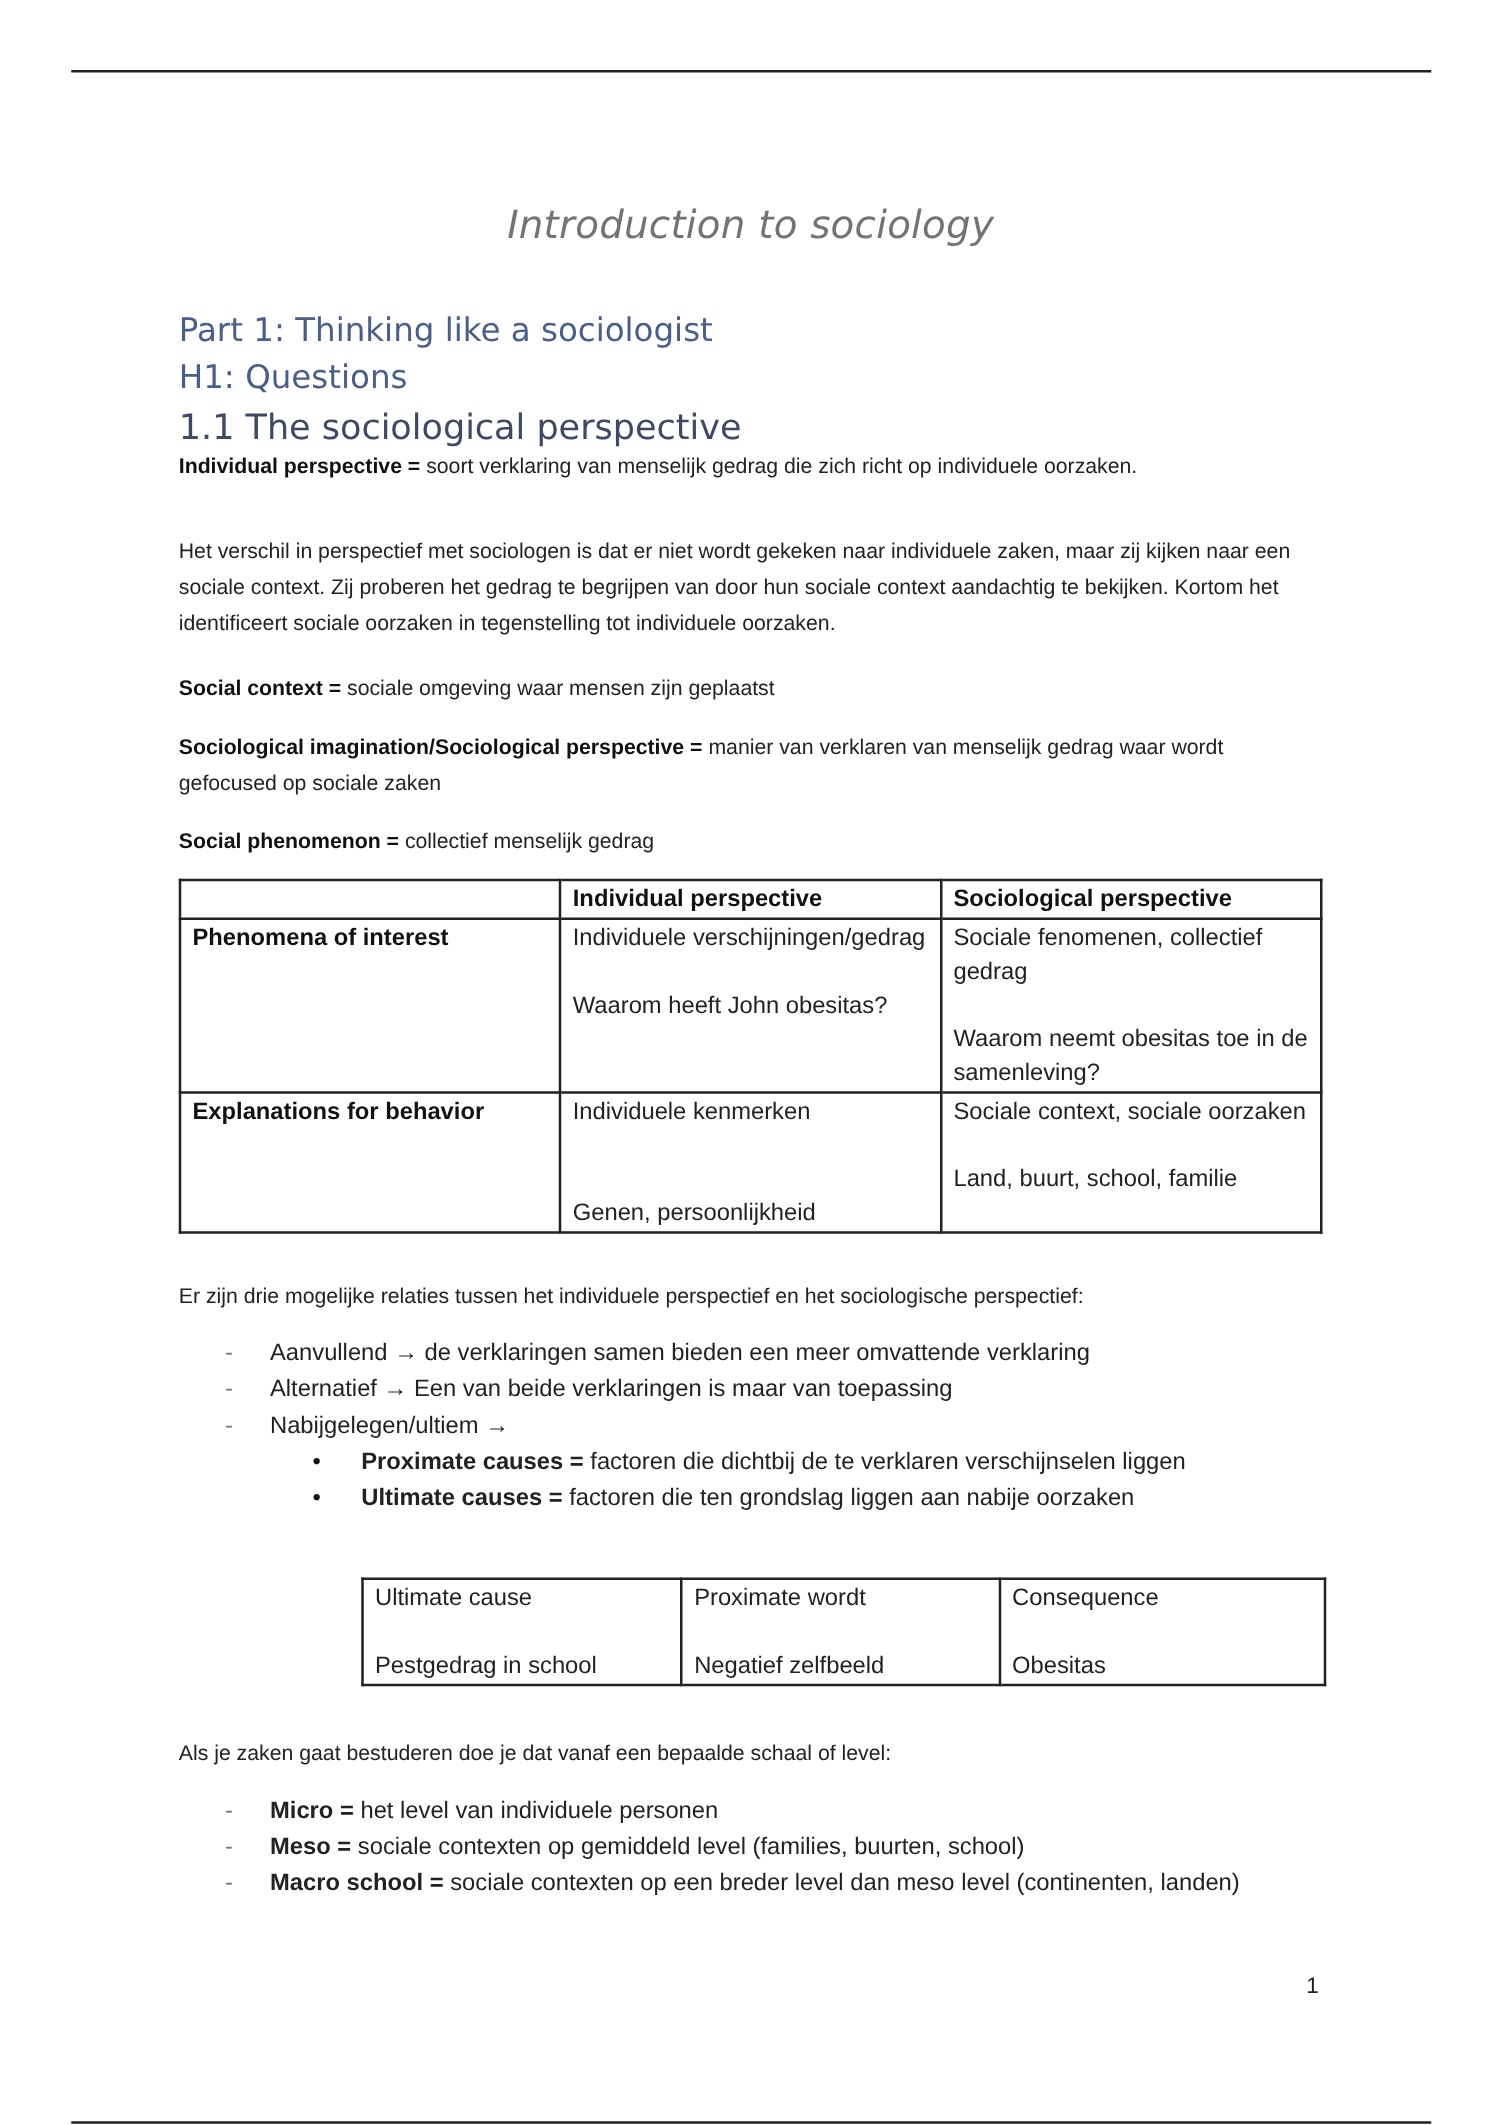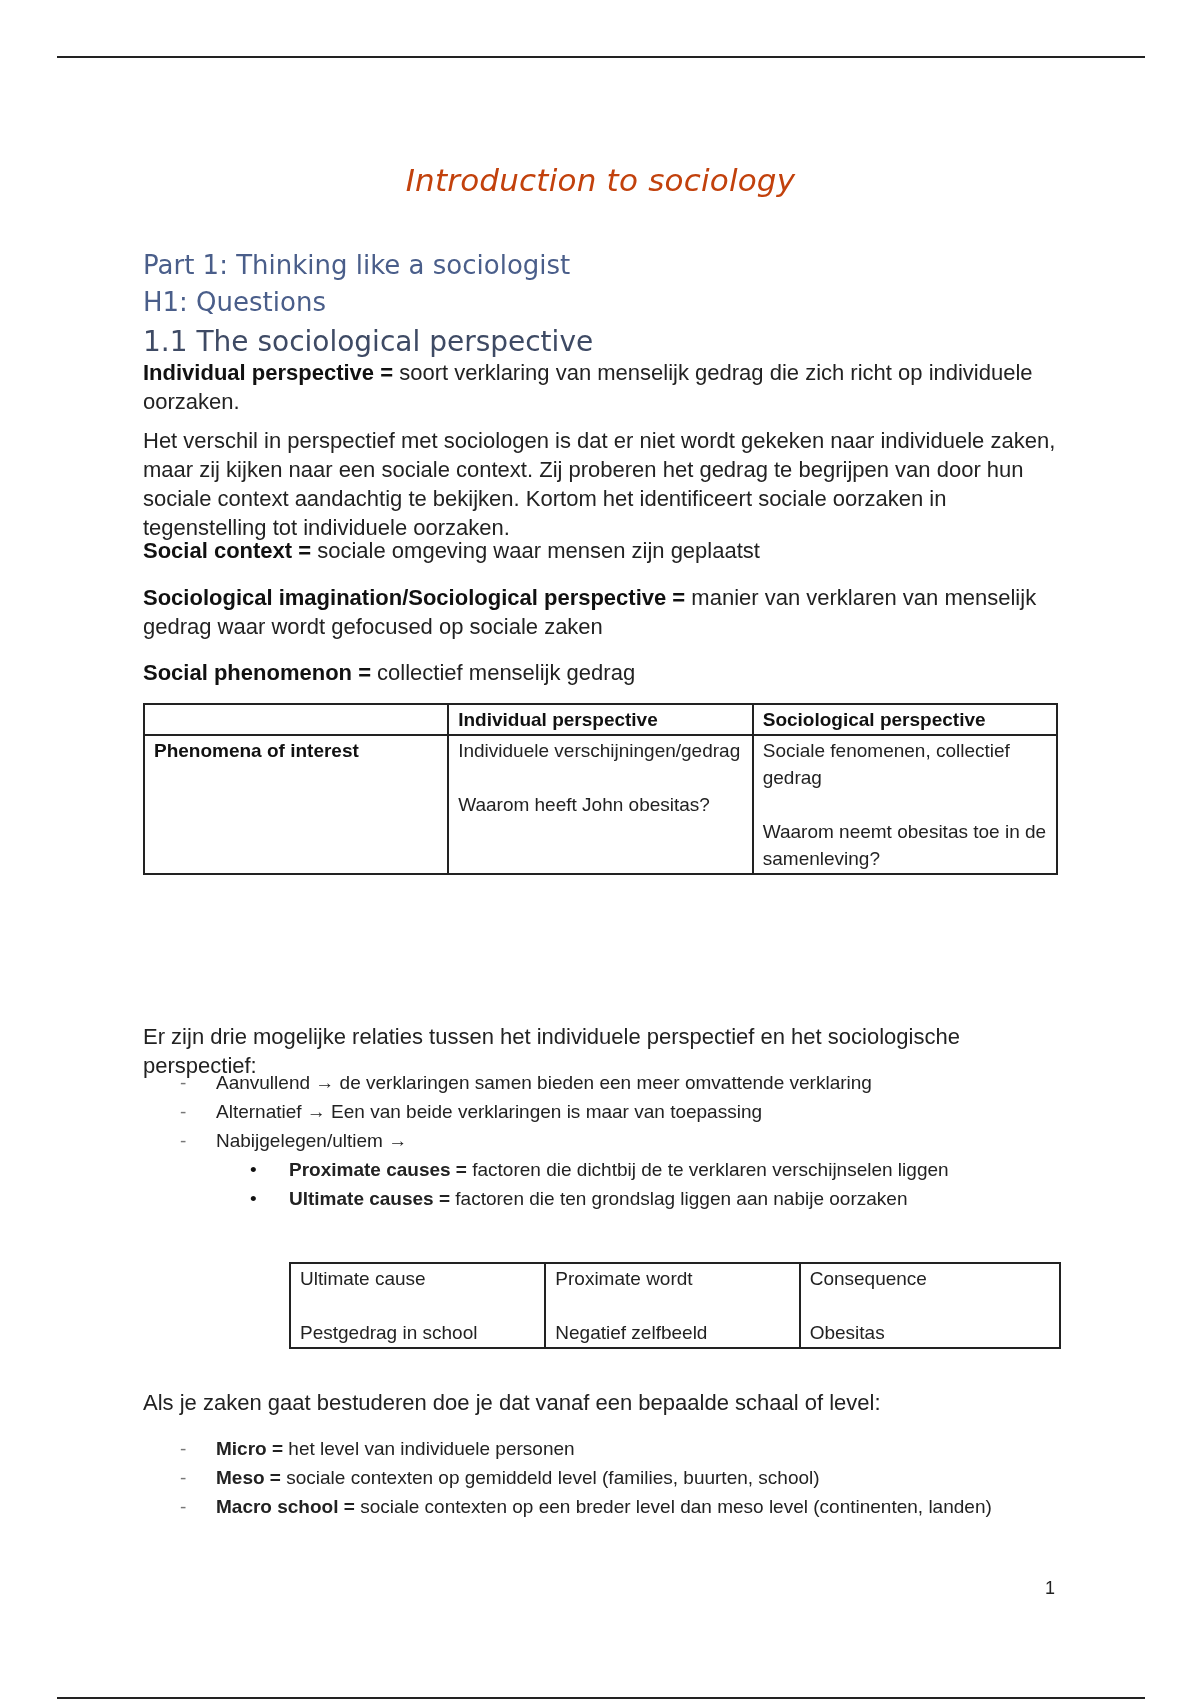--- a/index.html
+++ b/index.html
@@ -39,21 +39,21 @@
     }
     .doc-title {
       position: absolute;
       left: 0;
       top: 162px;
       width: 915px;
       text-align: center;
       font-family: "DejaVu Sans", sans-serif;
       font-style: italic;
       font-size: 31px;
-      color: #c2410c;
+      color: #737373;
       letter-spacing: 0.2px;
     }
     .h-part {
       position: absolute;
       left: 0;
       top: 250px;
       font-family: "DejaVu Sans", sans-serif;
       font-size: 26px;
       color: #4a5e8a;
       margin: 0;
@@ -76,21 +76,21 @@
       font-family: "DejaVu Sans", sans-serif;
       font-size: 28px;
       color: #3e4a64;
       margin: 0;
       font-weight: normal;
     }
     .para {
       position: absolute;
       left: 0;
       width: 915px;
-      font-size: 22px;
+      font-size: 17px;
       line-height: 29px;
       color: #222222;
       margin: 0;
     }
     .para b { color: #111111; }
     table.grid {
       position: absolute;
       border-collapse: collapse;
       font-size: 19px;
       line-height: 27px;
@@ -195,20 +195,33 @@
         <span>Individuele verschijningen/gedrag</span>
         <span class="cell-gap"></span>
         <span>Waarom heeft John obesitas?</span>
       </td>
       <td>
         <span>Sociale fenomenen, collectief gedrag</span>
         <span class="cell-gap"></span>
         <span>Waarom neemt obesitas toe in de samenleving?</span>
       </td>
     </tr>
+    <tr>
+      <td class="bold">Explanations for behavior</td>
+      <td>
+        <span>Individuele kenmerken</span>
+        <span class="cell-gap" style="height:54px;"></span>
+        <span>Genen, persoonlijkheid</span>
+      </td>
+      <td>
+        <span>Sociale context, sociale oorzaken</span>
+        <span class="cell-gap"></span>
+        <span>Land, buurt, school, familie</span>
+      </td>
+    </tr>
   </tbody>
     </table>
 
   <p class="para" style="top:1022px;">Er zijn drie mogelijke relaties tussen het individuele perspectief en het sociologische perspectief:</p>
 
   <ul class="dash" style="top:1068px; width:915px;">
     <li>
       <span class="dash-mark">-</span>
       <span>Aanvullend</span><span> → </span><span>de verklaringen samen bieden een meer omvattende verklaring</span>
     </li>

